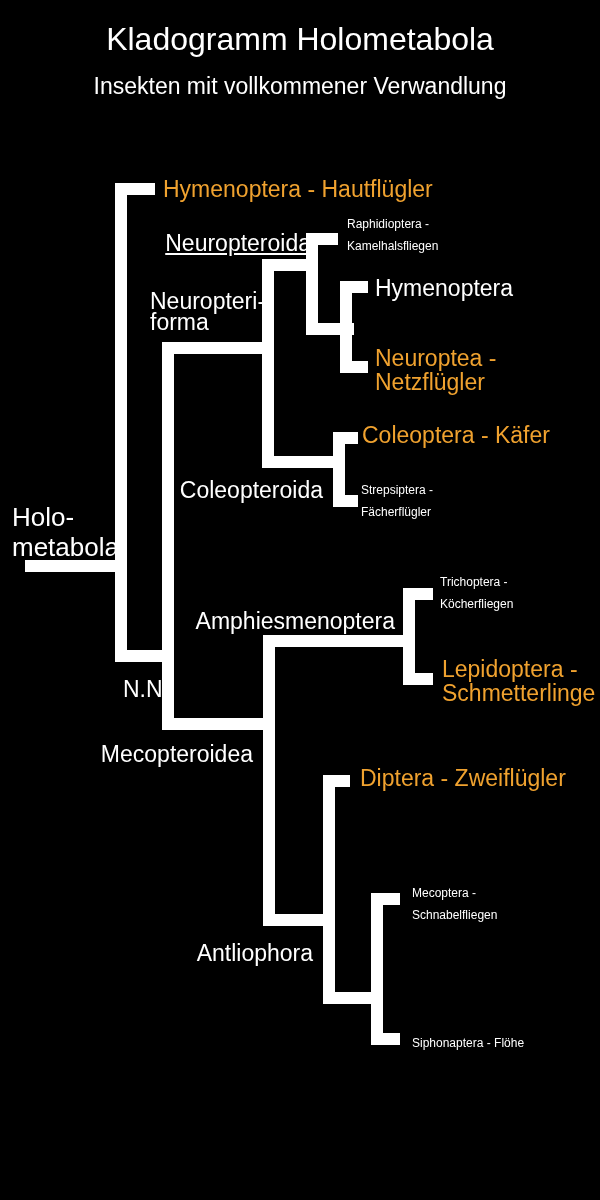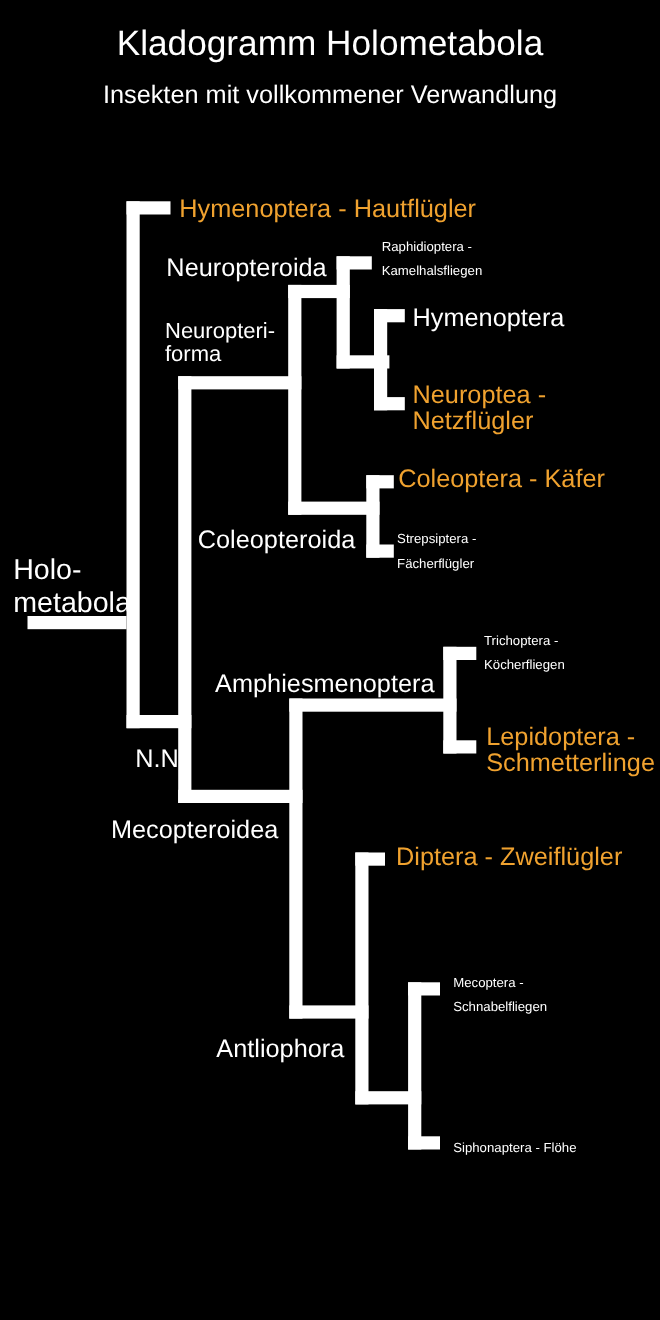--- a/index.html
+++ b/index.html
@@ -32,25 +32,25 @@
     text-align: center;
     font-size: 32px; line-height: 38px;
     font-weight: normal;
   }
   .pos-subtitle {
     top: 74px; left: 0; width: 600px;
     text-align: center;
     font-size: 23px; line-height: 24px;
   }
   .pos-hymenoptera     { left: 163px; top: 177px; }
-  .pos-neuropteroida   { right: 303px; top: 231px; text-align: right; }
+  .pos-neuropteroida   { right: 289px; top: 231px; text-align: right; text-decoration: underline; }
   .pos-raphidioptera   { left: 347px; top: 213px; }
   .pos-megaloptera     { left: 375px; top: 276px; }
   .pos-neuroptea       { left: 375px; top: 346px; }
-  .pos-neuropteriforma { left: 150px; top: 291px; font-size: 20px; line-height: 21px; }
+  .pos-neuropteriforma { left: 150px; top: 291px; font-size: 23px; line-height: 21px; }
   .pos-coleoptera      { left: 362px; top: 423px; }
   .pos-coleopteroida   { right: 277px; top: 478px; text-align: right; margin-left: 20px; }
   .pos-strepsiptera    { left: 361px; top: 479px; }
   .pos-holometabola    { left: 12px;  top: 502px; font-size: 26px; line-height: 30px; }
   .pos-amphiesmenoptera{ right: 205px; top: 609px; text-align: right; }
   .pos-trichoptera     { left: 440px; top: 571px; }
   .pos-lepidoptera     { left: 442px; top: 657px; }
   .pos-nn              { left: 123px; top: 677px; text-align: right; }
   .pos-mecopteroidea   { right: 347px; top: 742px; text-align: center; }
   .pos-diptera         { left: 360px; top: 766px; }

